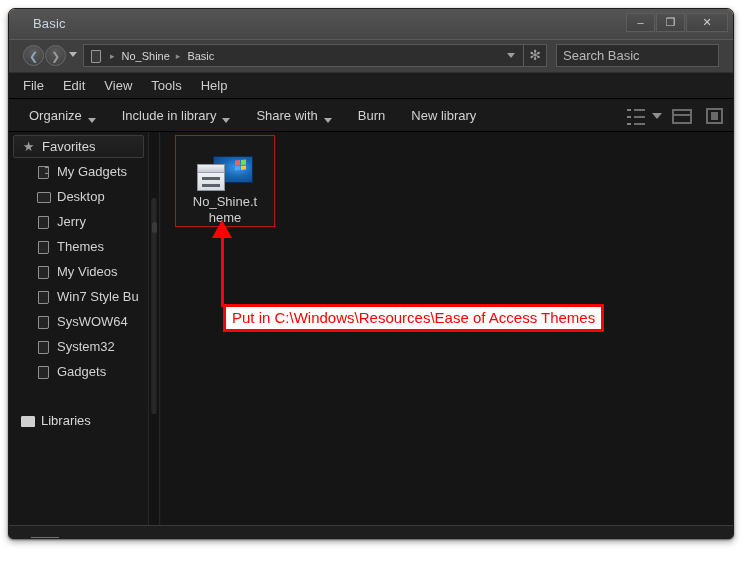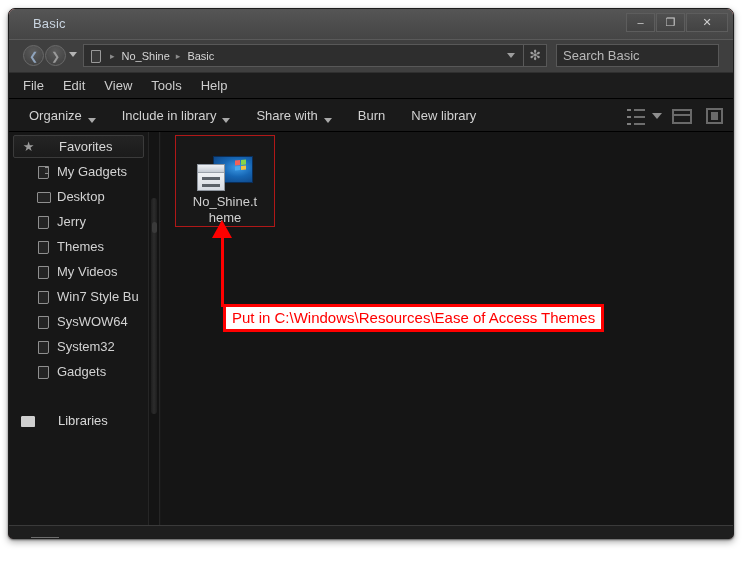--- a/index.html
+++ b/index.html
@@ -319,21 +319,21 @@
     box-sizing: border-box;
   }
   .nav-group.selected {
     background: linear-gradient(#242424, #1b1b1b);
     border: 1px solid #3b3b3b;
     border-radius: 2px;
   }
   .nav-group-label {
     font-size: 13px;
     color: #d8d8d8;
-    margin-left: 24px;
+    margin-left: 7px;
     white-space: nowrap;
   }
   .star-icon {
     width: 13px; height: 13px;
     color: #9b9b9b;
     font-size: 13px;
     line-height: 13px;
     text-align: center;
   }
   .nav-item {

